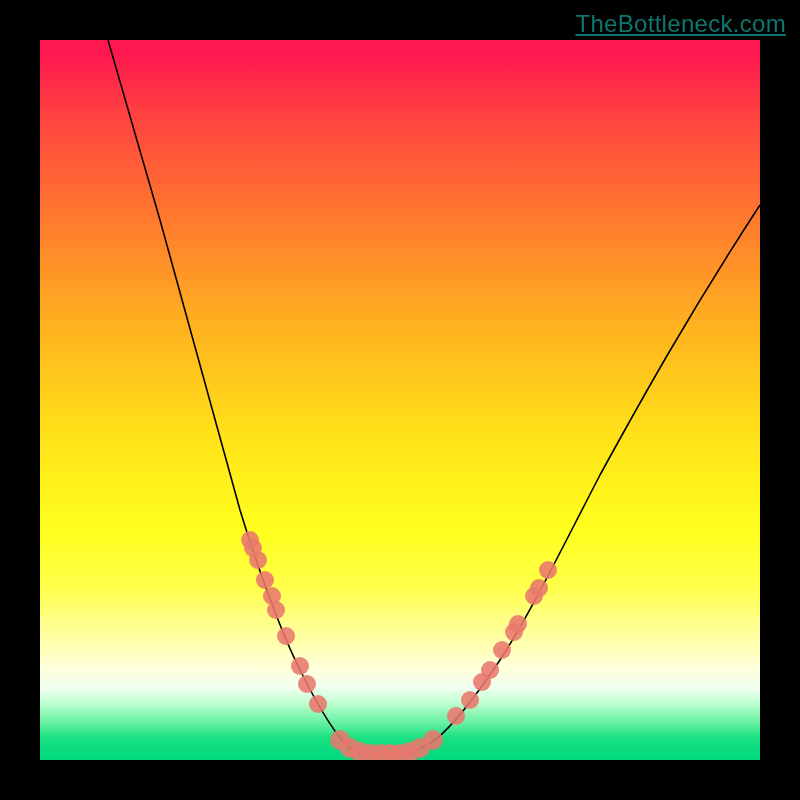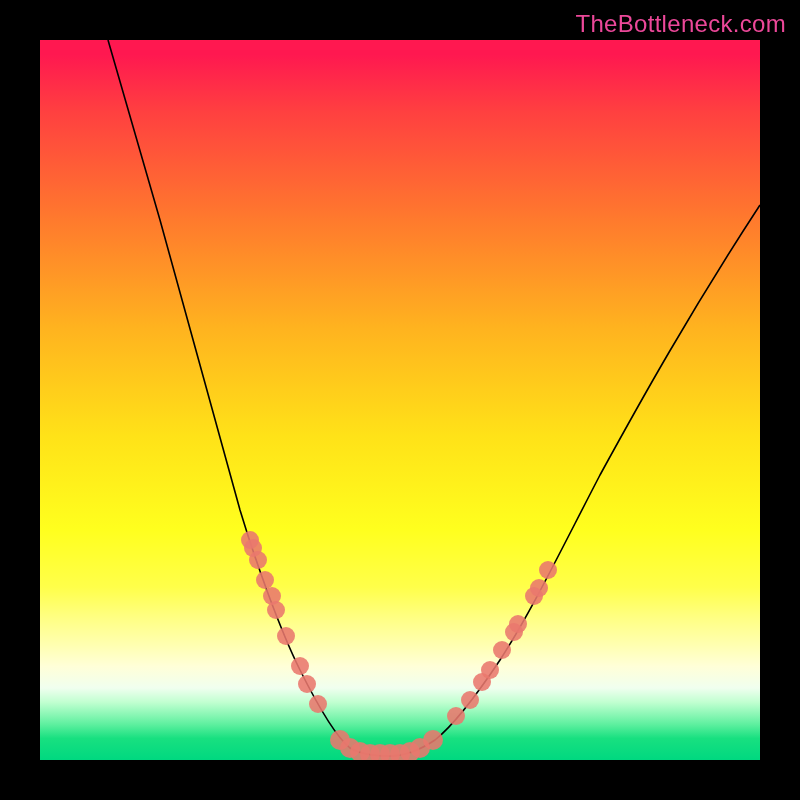--- a/index.html
+++ b/index.html
@@ -38,24 +38,25 @@
       #c0ffd0 92%,
       #60f0a0 95%,
       #18e080 97%,
       #00d880 100%
     );
   }
   .watermark {
     position: absolute;
     top: 10px;
     right: 14px;
-    color: #ec4899;
+    color: #0f766e;
     font-size: 24px;
     font-weight: 500;
     letter-spacing: 0.3px;
+    text-decoration: underline;
   }
   svg.curve {
     position: absolute;
     left: 0;
     top: 0;
     width: 720px;
     height: 720px;
   }
   .curve path {
     fill: none;

